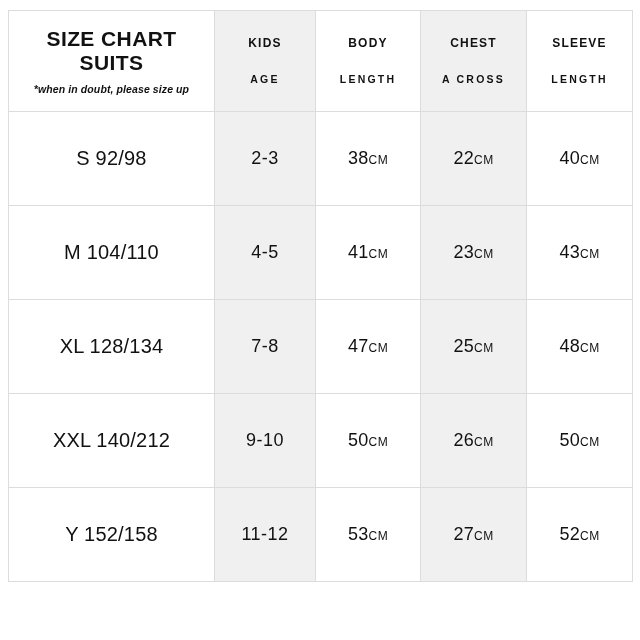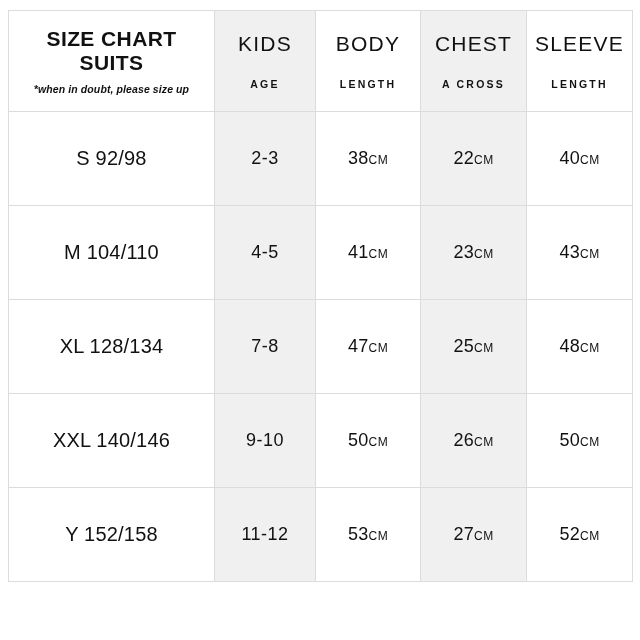--- a/index.html
+++ b/index.html
@@ -55,22 +55,22 @@
     line-height: 1.1;
   }
   .hdr-note {
     font-size: 10.5px;
     font-style: italic;
     font-weight: bold;
     margin-top: 9px;
     letter-spacing: 0.1px;
   }
   .hdr-main {
-    font-size: 21px;
-    font-weight: normal;
+    font-size: 12px;
+    font-weight: bold;
     letter-spacing: 1.2px;
     line-height: 1.15;
   }
   .hdr-sub {
     font-size: 10.5px;
     font-weight: bold;
     letter-spacing: 2.2px;
     margin-top: 22px;
   }
 
@@ -182,21 +182,21 @@
         <td class="shaded">
           <span class="meas"><span>25</span><span class="unit">CM</span></span>
         </td>
         <td class="plain">
           <span class="meas"><span>48</span><span class="unit">CM</span></span>
         </td>
       </tr>
 
       <tr class="data-row">
         <td class="plain">
-          <span class="size-label">XXL 140/146</span>
+          <span class="size-label">XXL 140/212</span>
         </td>
         <td class="shaded">
           <span class="age-val">9-10</span>
         </td>
         <td class="plain">
           <span class="meas"><span>50</span><span class="unit">CM</span></span>
         </td>
         <td class="shaded">
           <span class="meas"><span>26</span><span class="unit">CM</span></span>
         </td>

